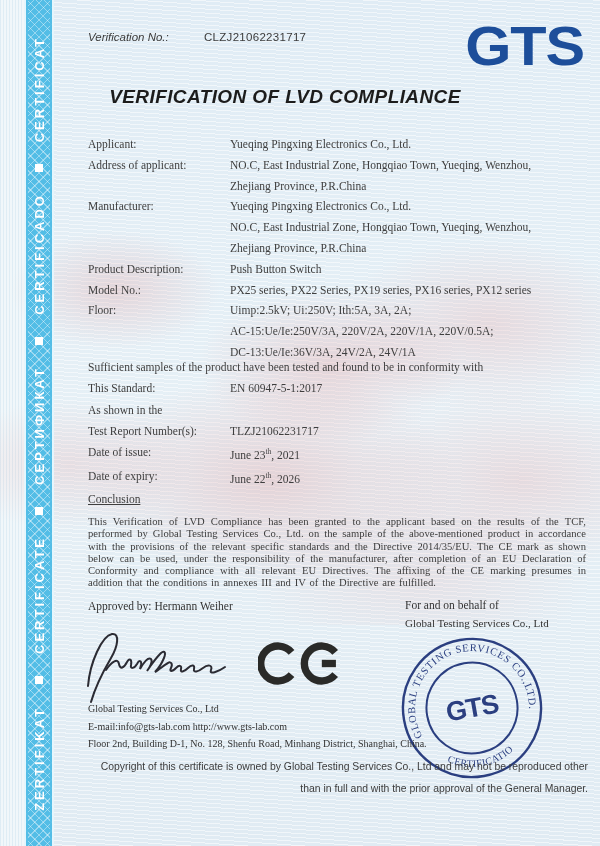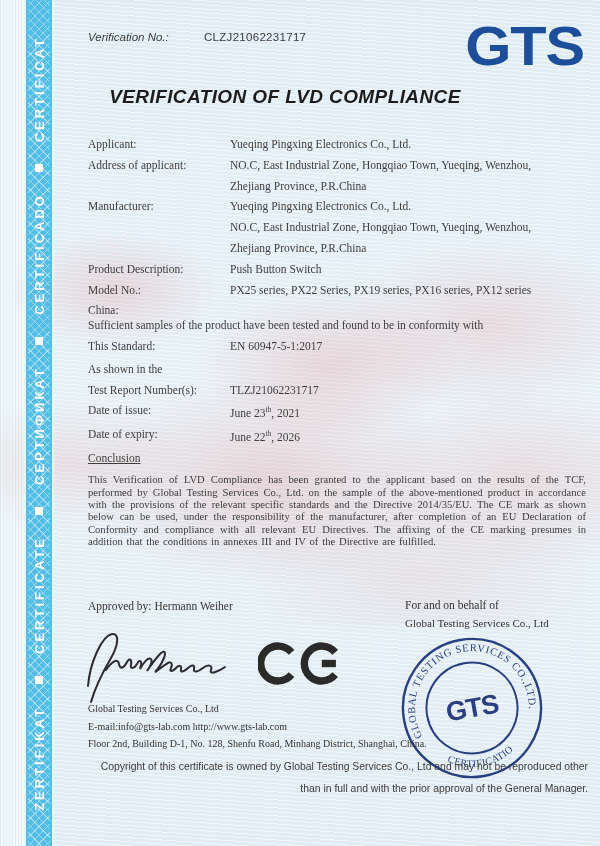--- a/index.html
+++ b/index.html
@@ -165,21 +165,26 @@
     </div>
 
     <div class="row">
       <span class="lbl">Model No.:</span>
       <span class="val">
         <span class="vline">PX25 series, PX22 Series, PX19 series, PX16 series, PX12 series</span>
       </span>
     </div>
 
     <div class="row">
-      <span class="lbl">China:</span>
+      <span class="lbl">Floor:</span>
+      <span class="val">
+        <span class="vline">Uimp:2.5kV; Ui:250V; Ith:5A, 3A, 2A;</span>
+        <span class="vline">AC-15:Ue/Ie:250V/3A, 220V/2A, 220V/1A, 220V/0.5A;</span>
+        <span class="vline">DC-13:Ue/Ie:36V/3A, 24V/2A, 24V/1A</span>
+      </span>
     </div>
 
     <div class="conformity">Sufficient samples of the product have been tested and found to be in conformity with</div>
 
     <div class="row">
       <span class="lbl">This Standard:</span>
       <span class="val">
         <span class="vline">EN 60947-5-1:2017</span>
       </span>
     </div>

